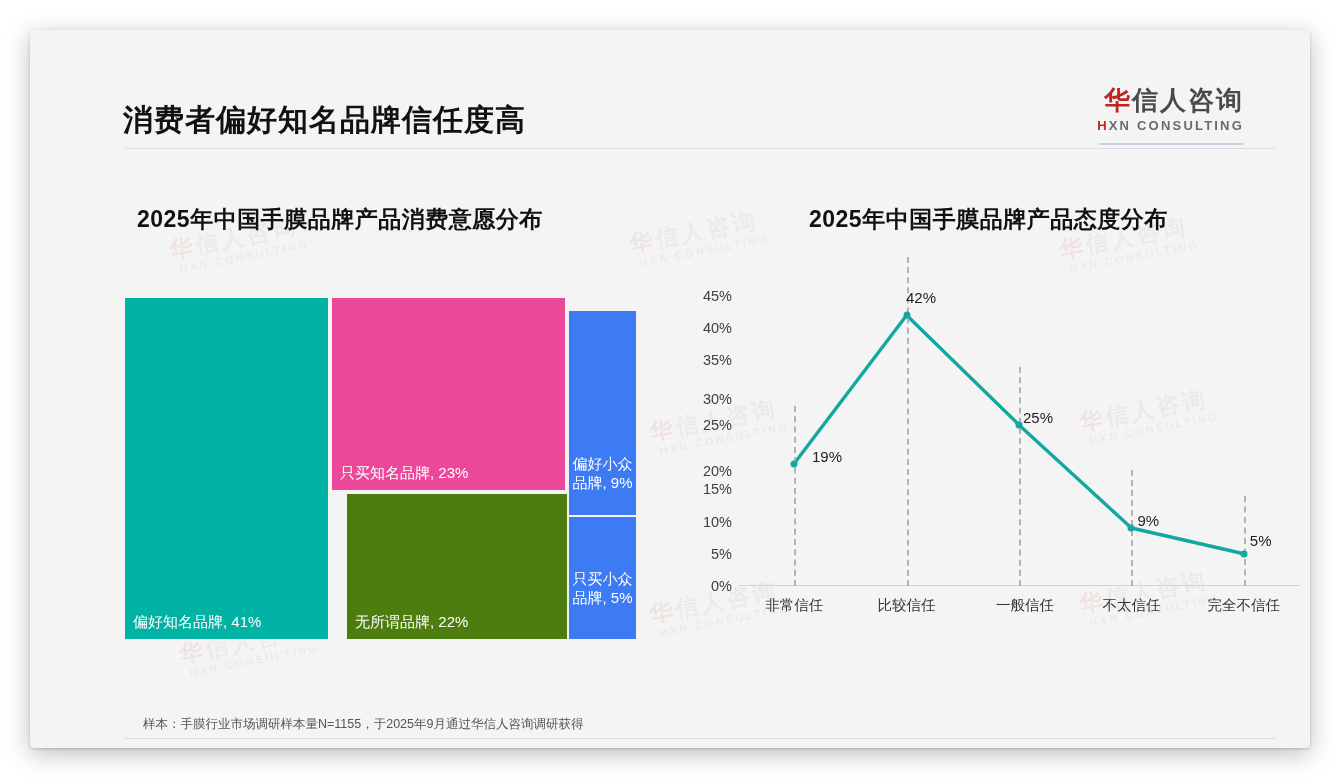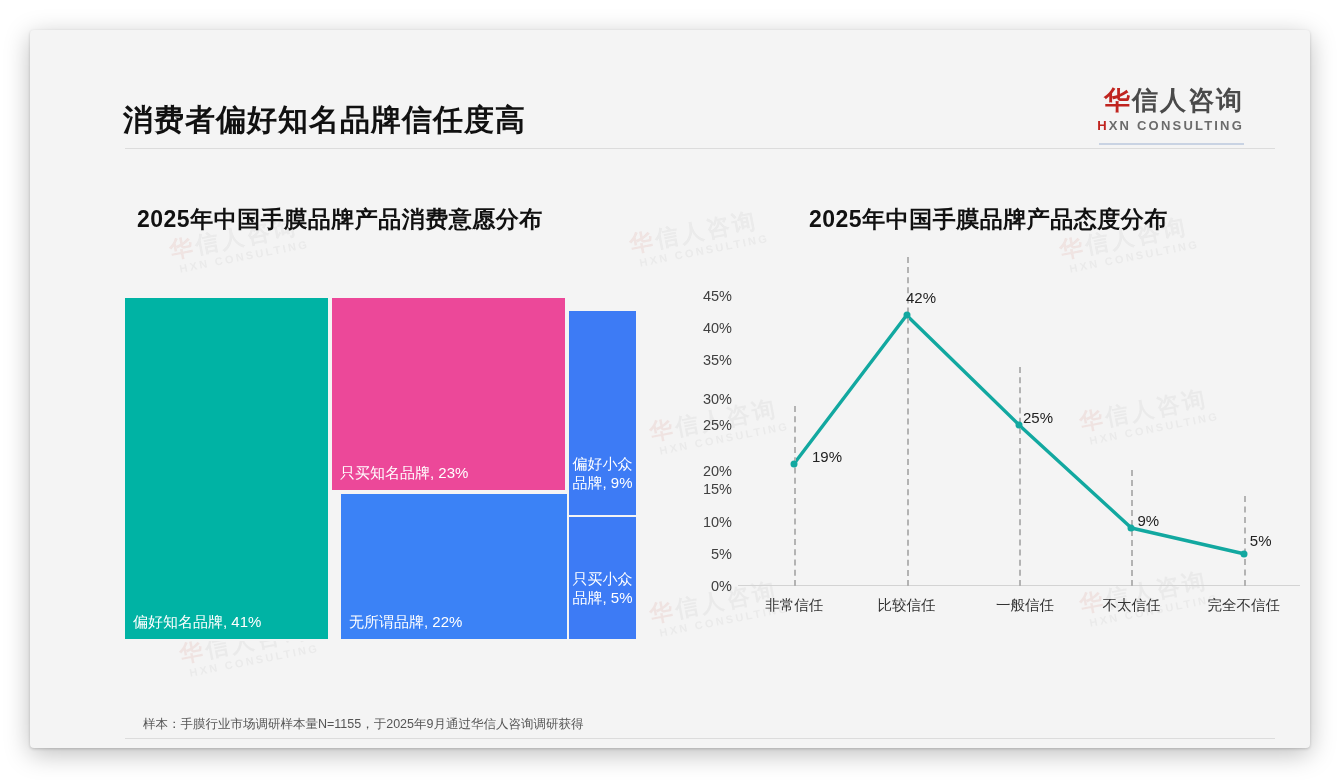--- a/index.html
+++ b/index.html
@@ -88,21 +88,21 @@
   .tile .lbl{
     position:absolute;left:8px;bottom:7px;right:6px;
     line-height:1.25;
   }
   .tile.narrow .lbl{
     left:0;right:0;text-align:center;
     bottom:auto;
   }
   #tile-famous{left:0;top:0;width:207px;height:345px;background:#00b3a4;}
   #tile-onlyfamous{left:207px;top:0;width:237px;height:196px;background:#ec4899;}
-  #tile-nobrand{left:216px;top:196px;width:237px;height:149px;background:#3b82f6;}
+  #tile-nobrand{left:222px;top:196px;width:237px;height:149px;background:#4d7c0f;}
   #tile-prefer-niche{left:444px;top:13px;width:71px;height:219px;background:#3d7bf5;}
   #tile-only-niche{left:444px;top:219px;width:71px;height:126px;background:#3d7bf5;}
   #tile-prefer-niche .lbl{top:144px;}
   #tile-only-niche .lbl{top:53px;}
 
   
   .linechart{
     position:absolute;left:650px;top:266px;width:620px;height:330px;
   }
   .y-labels{position:absolute;left:0;top:0;width:52px;height:290px;}

